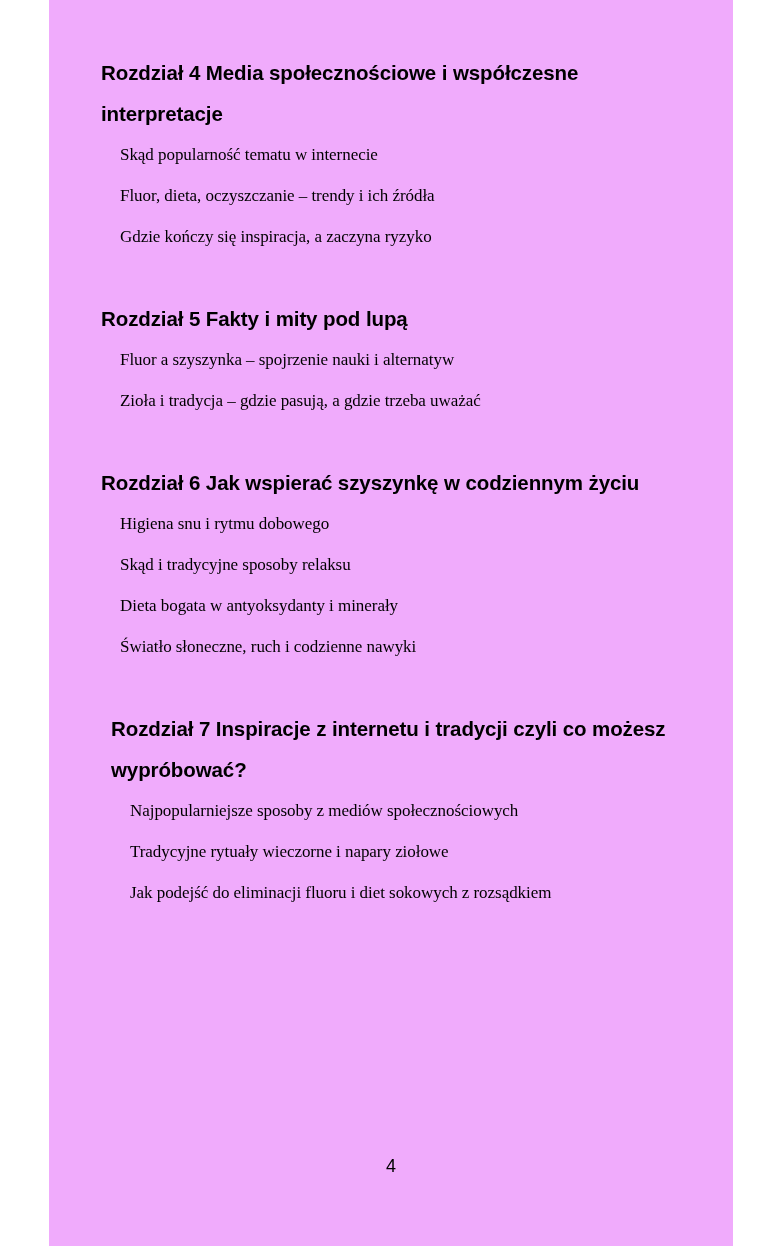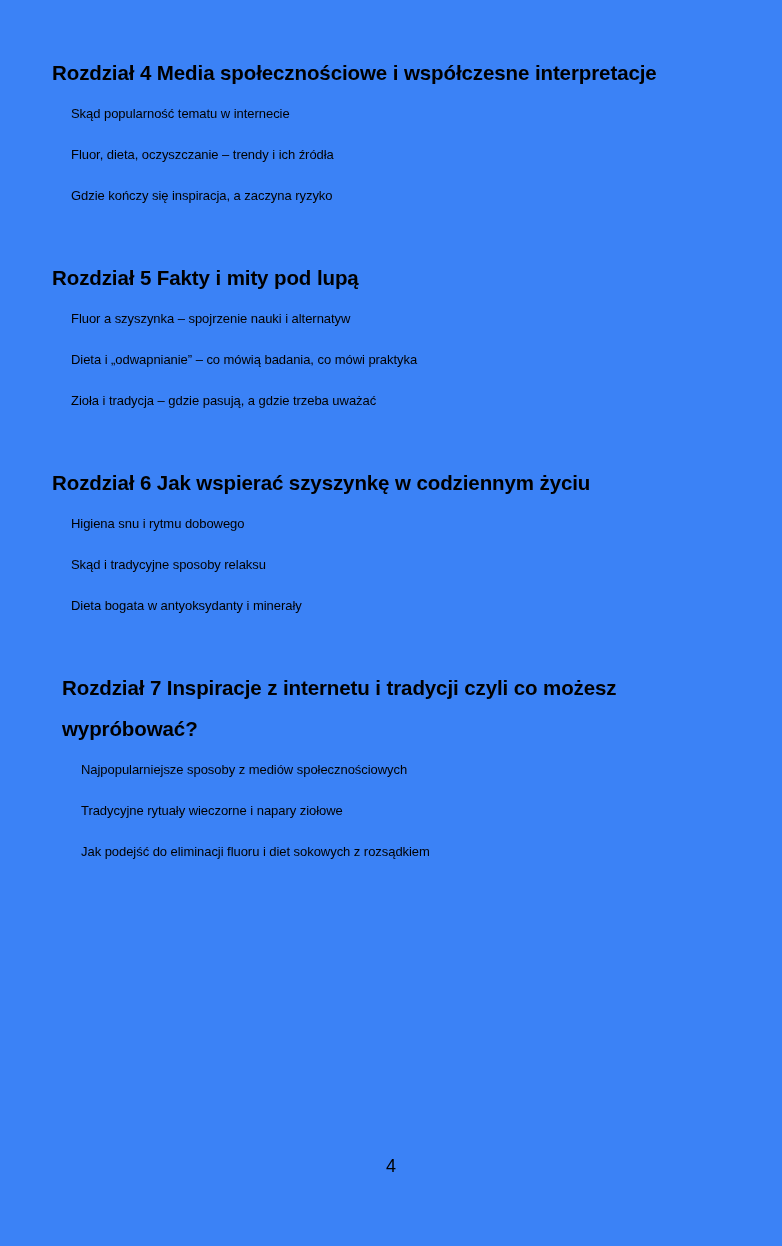--- a/index.html
+++ b/index.html
@@ -10,24 +10,24 @@
   }
 
   body {
     font-family: "Liberation Sans", sans-serif;
     color: #000000;
     -webkit-font-smoothing: antialiased;
   }
 
   .page {
     position: relative;
-    width: 782px;
+    width: 684px;
     height: 1246px;
     margin: 0 auto;
-    background: #3b82f6;
+    background: #f0abfc;
     overflow: hidden;
     box-sizing: border-box;
   }
 
   .content {
     position: absolute;
     left: 52px;
     top: 52px;
     right: 62px;
   }
@@ -52,28 +52,29 @@
     max-width: 670px;
   }
 
   .chapter-items {
     list-style: none;
     margin: 0;
     padding: 0;
   }
 
   .chapter-item {
-    font-size: 13px;
+    font-size: 17px;
     font-weight: normal;
     line-height: 41px;
     letter-spacing: -0.05px;
     margin: 0;
     padding: 0 0 0 19px;
     color: #000000;
     white-space: nowrap;
+    font-family: Liberation Serif, serif;
   }
 
   
   .page-number {
     position: absolute;
     left: 0;
     right: 0;
     top: 1155px;
     text-align: center;
     font-size: 18px;
@@ -94,31 +95,31 @@
         <li class="chapter-item">Skąd popularność tematu w internecie</li>
         <li class="chapter-item">Fluor, dieta, oczyszczanie – trendy i ich źródła</li>
         <li class="chapter-item">Gdzie kończy się inspiracja, a zaczyna ryzyko</li>
       </ul>
     </section>
 
     <section class="chapter">
       <h2 class="chapter-heading">Rozdział 5 Fakty i mity pod lupą</h2>
       <ul class="chapter-items">
         <li class="chapter-item">Fluor a szyszynka – spojrzenie nauki i alternatyw</li>
-        <li class="chapter-item">Dieta i „odwapnianie” – co mówią badania, co mówi praktyka</li>
         <li class="chapter-item">Zioła i tradycja – gdzie pasują, a gdzie trzeba uważać</li>
       </ul>
     </section>
 
     <section class="chapter">
       <h2 class="chapter-heading">Rozdział 6 Jak wspierać szyszynkę w codziennym życiu</h2>
       <ul class="chapter-items">
         <li class="chapter-item">Higiena snu i rytmu dobowego</li>
         <li class="chapter-item">Skąd i tradycyjne sposoby relaksu</li>
         <li class="chapter-item">Dieta bogata w antyoksydanty i minerały</li>
+        <li class="chapter-item">Światło słoneczne, ruch i codzienne nawyki</li>
       </ul>
     </section>
 
     <section class="chapter">
       <h2 class="chapter-heading">Rozdział 7 Inspiracje z internetu i tradycji czyli co możesz wypróbować?</h2>
       <ul class="chapter-items">
         <li class="chapter-item">Najpopularniejsze sposoby z mediów społecznościowych</li>
         <li class="chapter-item">Tradycyjne rytuały wieczorne i napary ziołowe</li>
         <li class="chapter-item">Jak podejść do eliminacji fluoru i diet sokowych z rozsądkiem</li>
       </ul>

